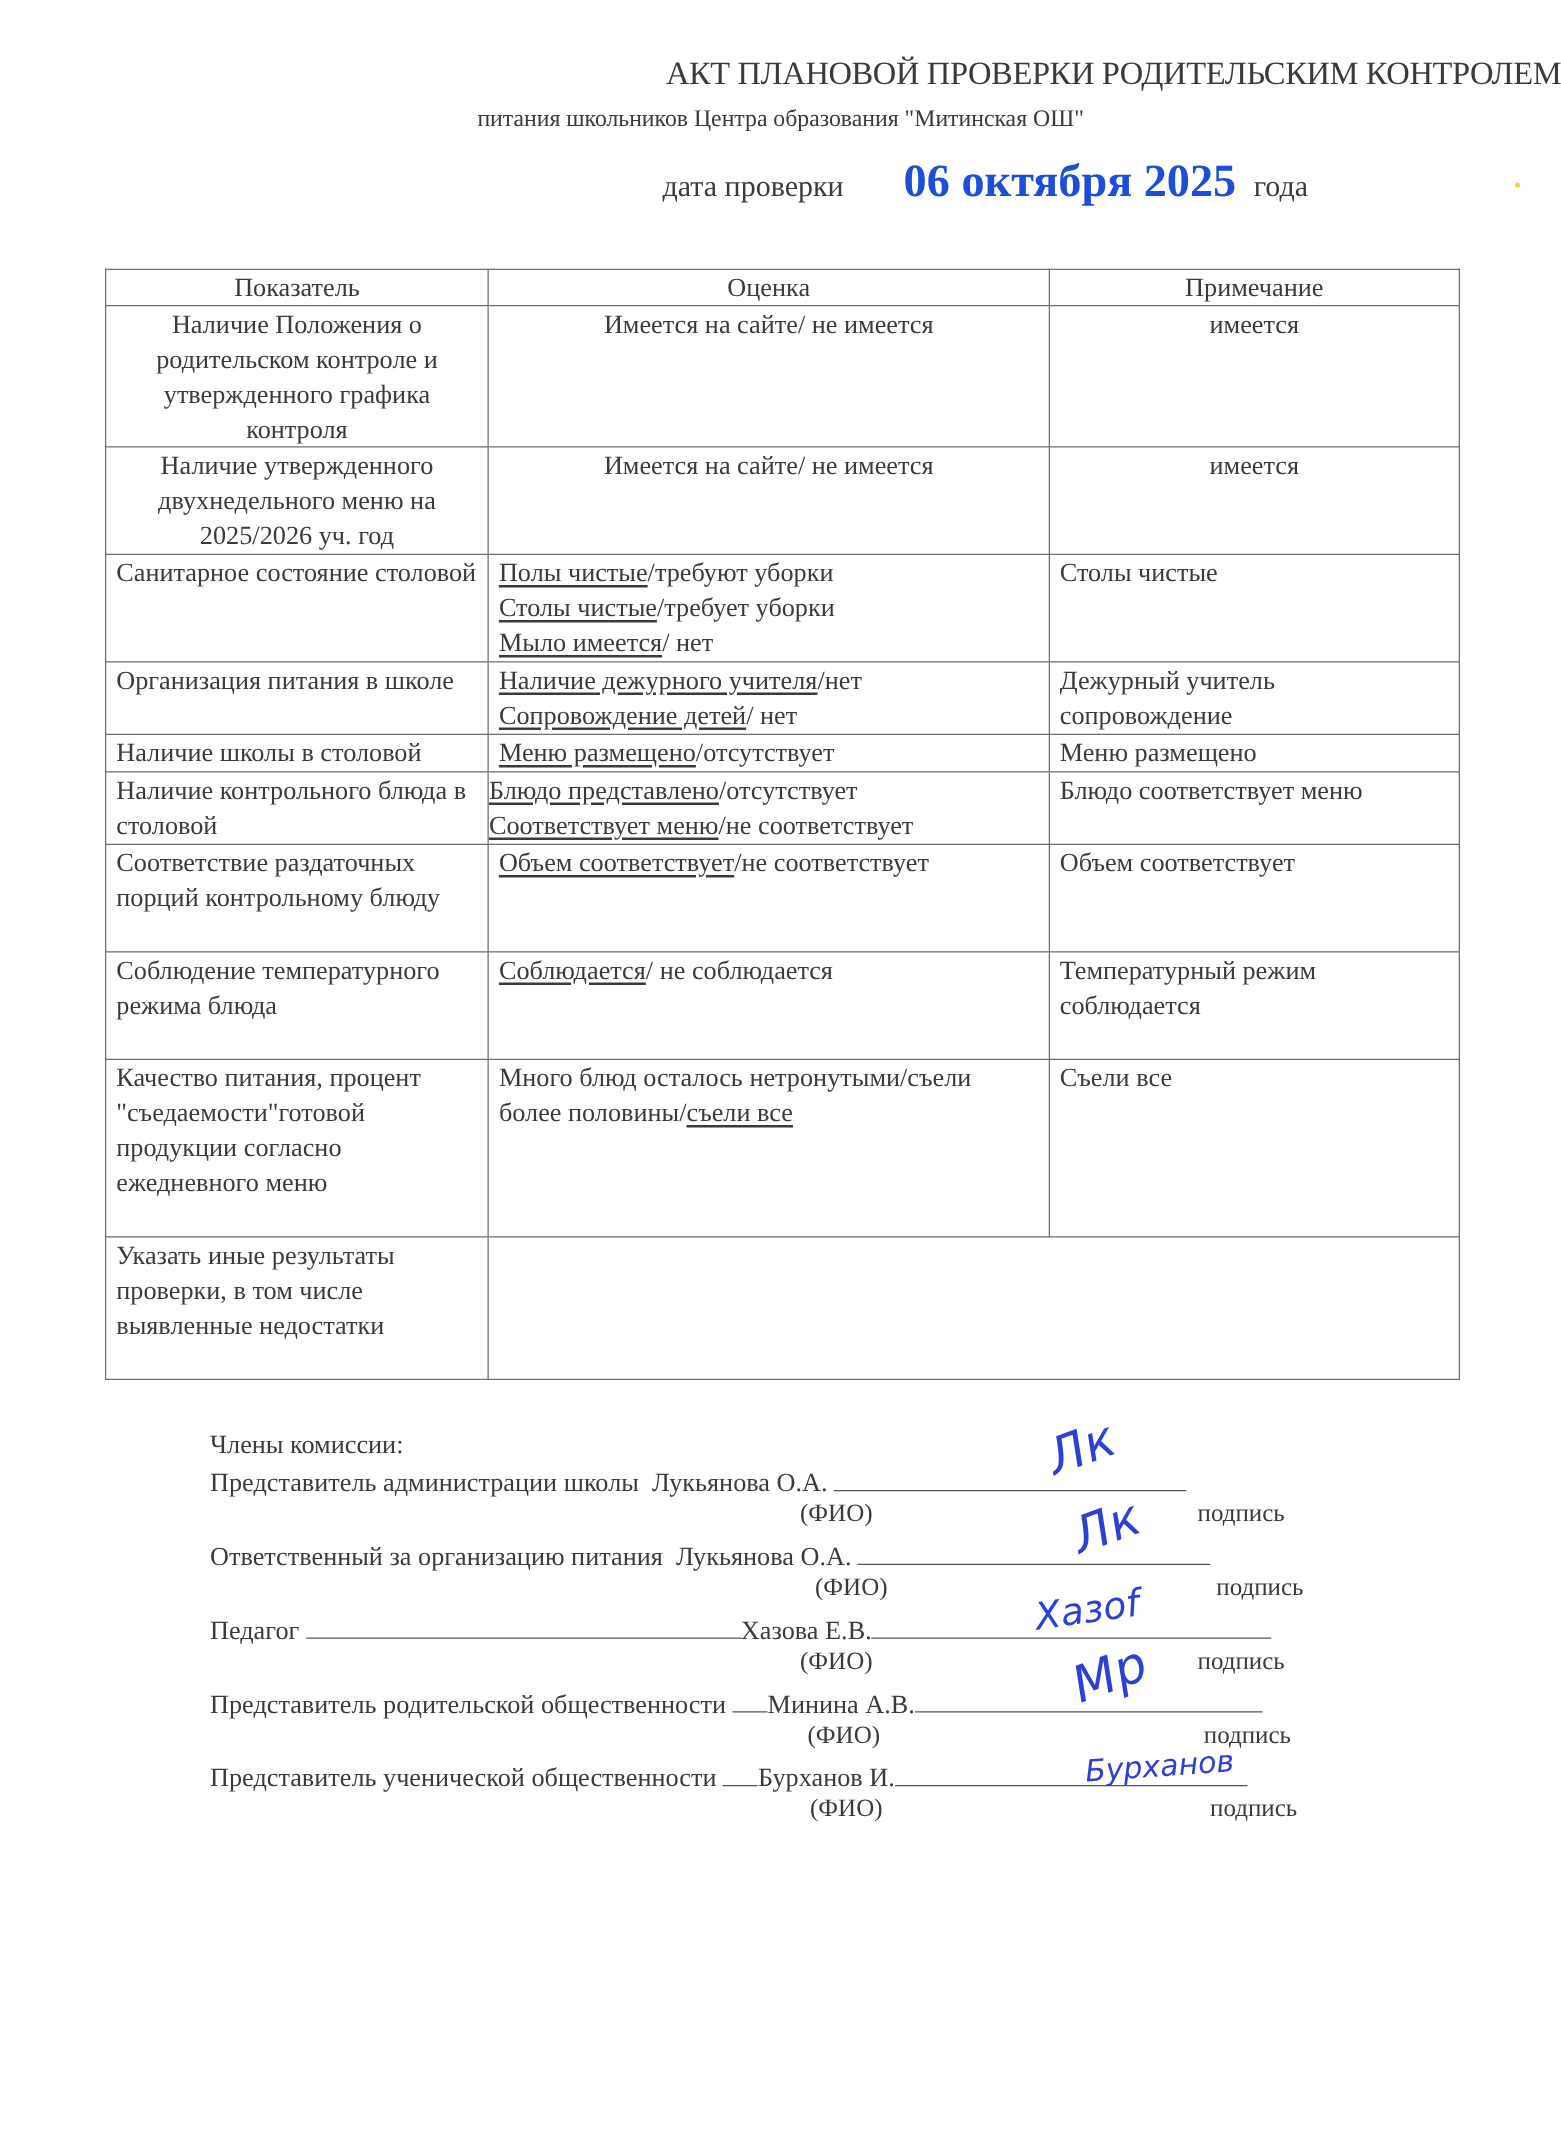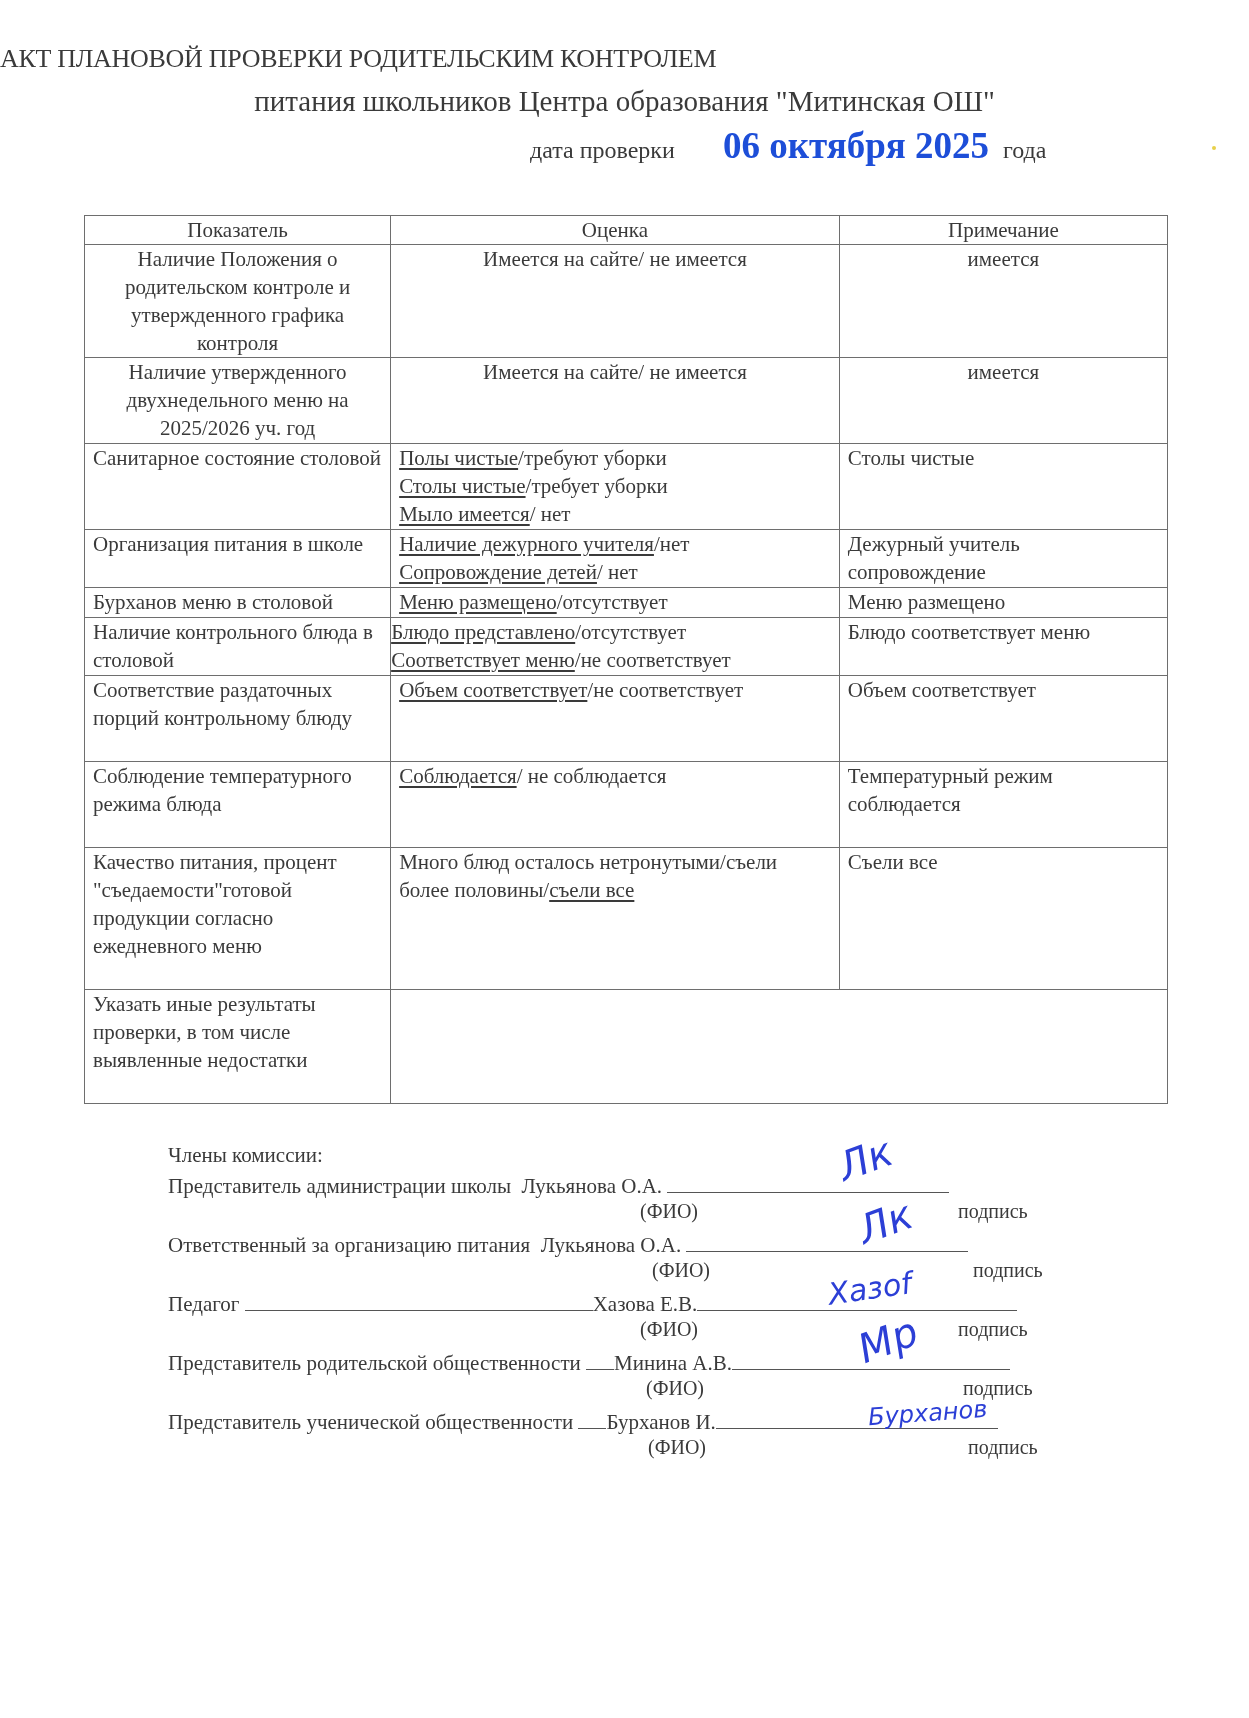--- a/index.html
+++ b/index.html
@@ -1,21 +1,21 @@
 <!DOCTYPE html>
 <html><head>
 <meta charset="utf-8">
 <style>
   html, body { margin: 0; padding: 0; background: #ffffff; }
   body {
     width: 1249px; height: 1718px; position: relative; overflow: hidden;
     font-family: "Liberation Serif", "DejaVu Serif", serif; color: #3a3a3a;
   }
-  .title { position: absolute; left: 0; width: 1249px; text-align: left; font-size: 26px; top: 44px; letter-spacing: -0.3px; }
-  .subtitle { position: absolute; left: 0; width: 1249px; text-align: center; font-size: 29px; top: 85px; }
+  .title { position: absolute; left: 0; width: 1249px; text-align: right; font-size: 26px; top: 44px; letter-spacing: -0.3px; }
+  .subtitle { position: absolute; left: 0; width: 1249px; text-align: center; font-size: 19px; top: 85px; }
   .date-line { position: absolute; left: 530px; top: 124px; white-space: nowrap; }
   .date-line .lbl { font-size: 24px; }
   .date-line .val { font-size: 37px; font-weight: bold; margin-left: 44px; color: #1d4ed8; }
   .date-line .suf { font-size: 24px; margin-left: 10px; }
 
   table.act {
     position: absolute; left: 84px; top: 215px; width: 1084px;
     border-collapse: collapse; font-size: 21px; line-height: 28px; border-radius: 22px;
   }
   table.act td, table.act th {
@@ -84,21 +84,21 @@
   <tr style="height:58px;">
     <td>Организация питания в школе</td>
     <td>
       <div><span class="u">Наличие дежурного учителя</span><span>/нет</span></div>
       <div><span class="u">Сопровождение детей</span><span>/ нет</span></div>
     </td>
     <td>Дежурный учитель сопровождение</td>
   </tr>
 
   <tr style="height:30px;">
-    <td>Бурханов меню в столовой</td>
+    <td>Наличие школы в столовой</td>
     <td>
       <div><span class="u">Меню размещено</span><span>/отсутствует</span></div>
     </td>
     <td>Меню размещено</td>
   </tr>
 
   <tr style="height:58px;">
     <td>Наличие контрольного блюда в столовой</td>
     <td style="padding-left:0;">
       <div><span class="u">Блюдо представлено</span><span>/отсутствует</span></div>

